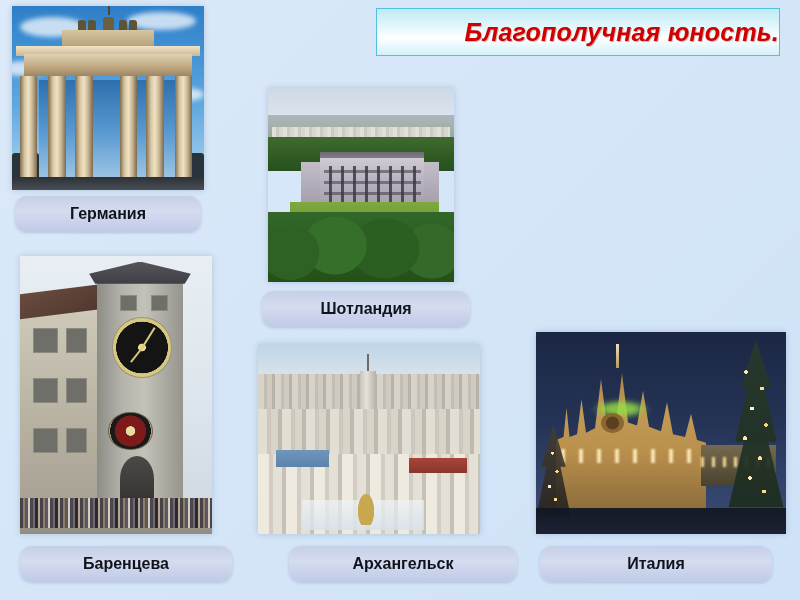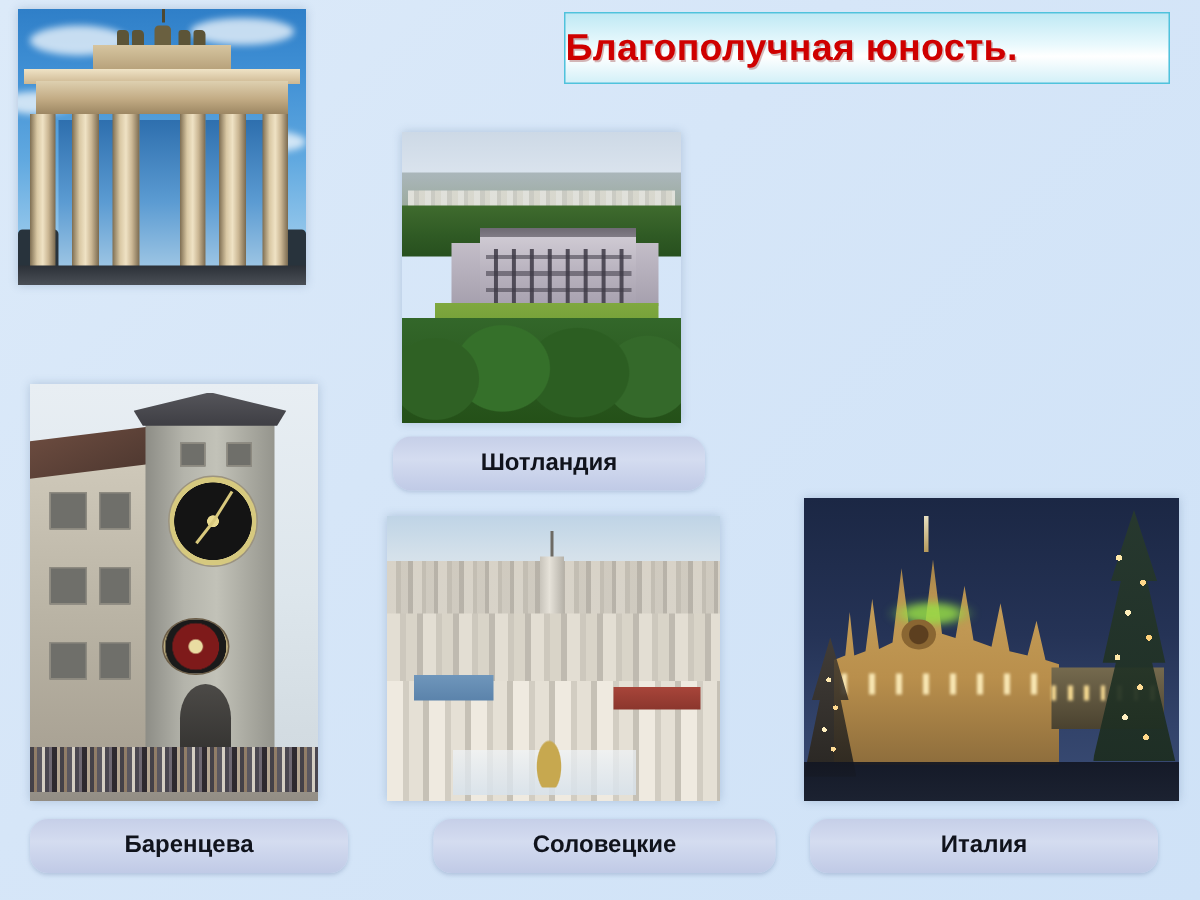--- a/index.html
+++ b/index.html
@@ -25,21 +25,22 @@
     position: absolute;
     left: 376px;
     top: 8px;
     width: 404px;
     height: 48px;
     background: linear-gradient(180deg, #bfe9f4 0%, #e9f9fd 45%, #ffffff 62%, #d3f0f8 100%);
     border: 1.5px solid #4fc3dc;
     box-sizing: border-box;
     display: flex;
     align-items: center;
-    justify-content: flex-start;
+    justify-content: flex-end;
+    font-style: italic;
   }
   .title-text {
     color: #cf0000;
     font-size: 25px;
     font-weight: bold;
     letter-spacing: 0.2px;
     text-shadow: 1px 1px 0 rgba(120,0,0,0.28);
     white-space: nowrap;
   }
 
@@ -507,26 +508,29 @@
     <div class="it-facade-lights"></div>
     <div class="it-arcade2"></div>
     <div class="it-arcade-lights"></div>
     <div class="it-xmas-tree"></div>
     <div class="it-tree-lights"></div>
     <div class="it-left-tree"></div>
     <div class="it-left-lights"></div>
     <div class="it-crowd"></div>
   </div>
 
+  <div class="label" id="label-germany">
+    <span>Германия</span>
+  </div>
   <div class="label" id="label-scotland">
     <span>Шотландия</span>
   </div>
   <div class="label" id="label-switzerland">
     <span>Баренцева</span>
   </div>
   <div class="label" id="label-arkhangelsk">
-    <span>Соловецкие</span>
+    <span>Архангельск</span>
   </div>
   <div class="label" id="label-italy">
     <span>Италия</span>
   </div>
 
 </div>
 
 </body></html>

